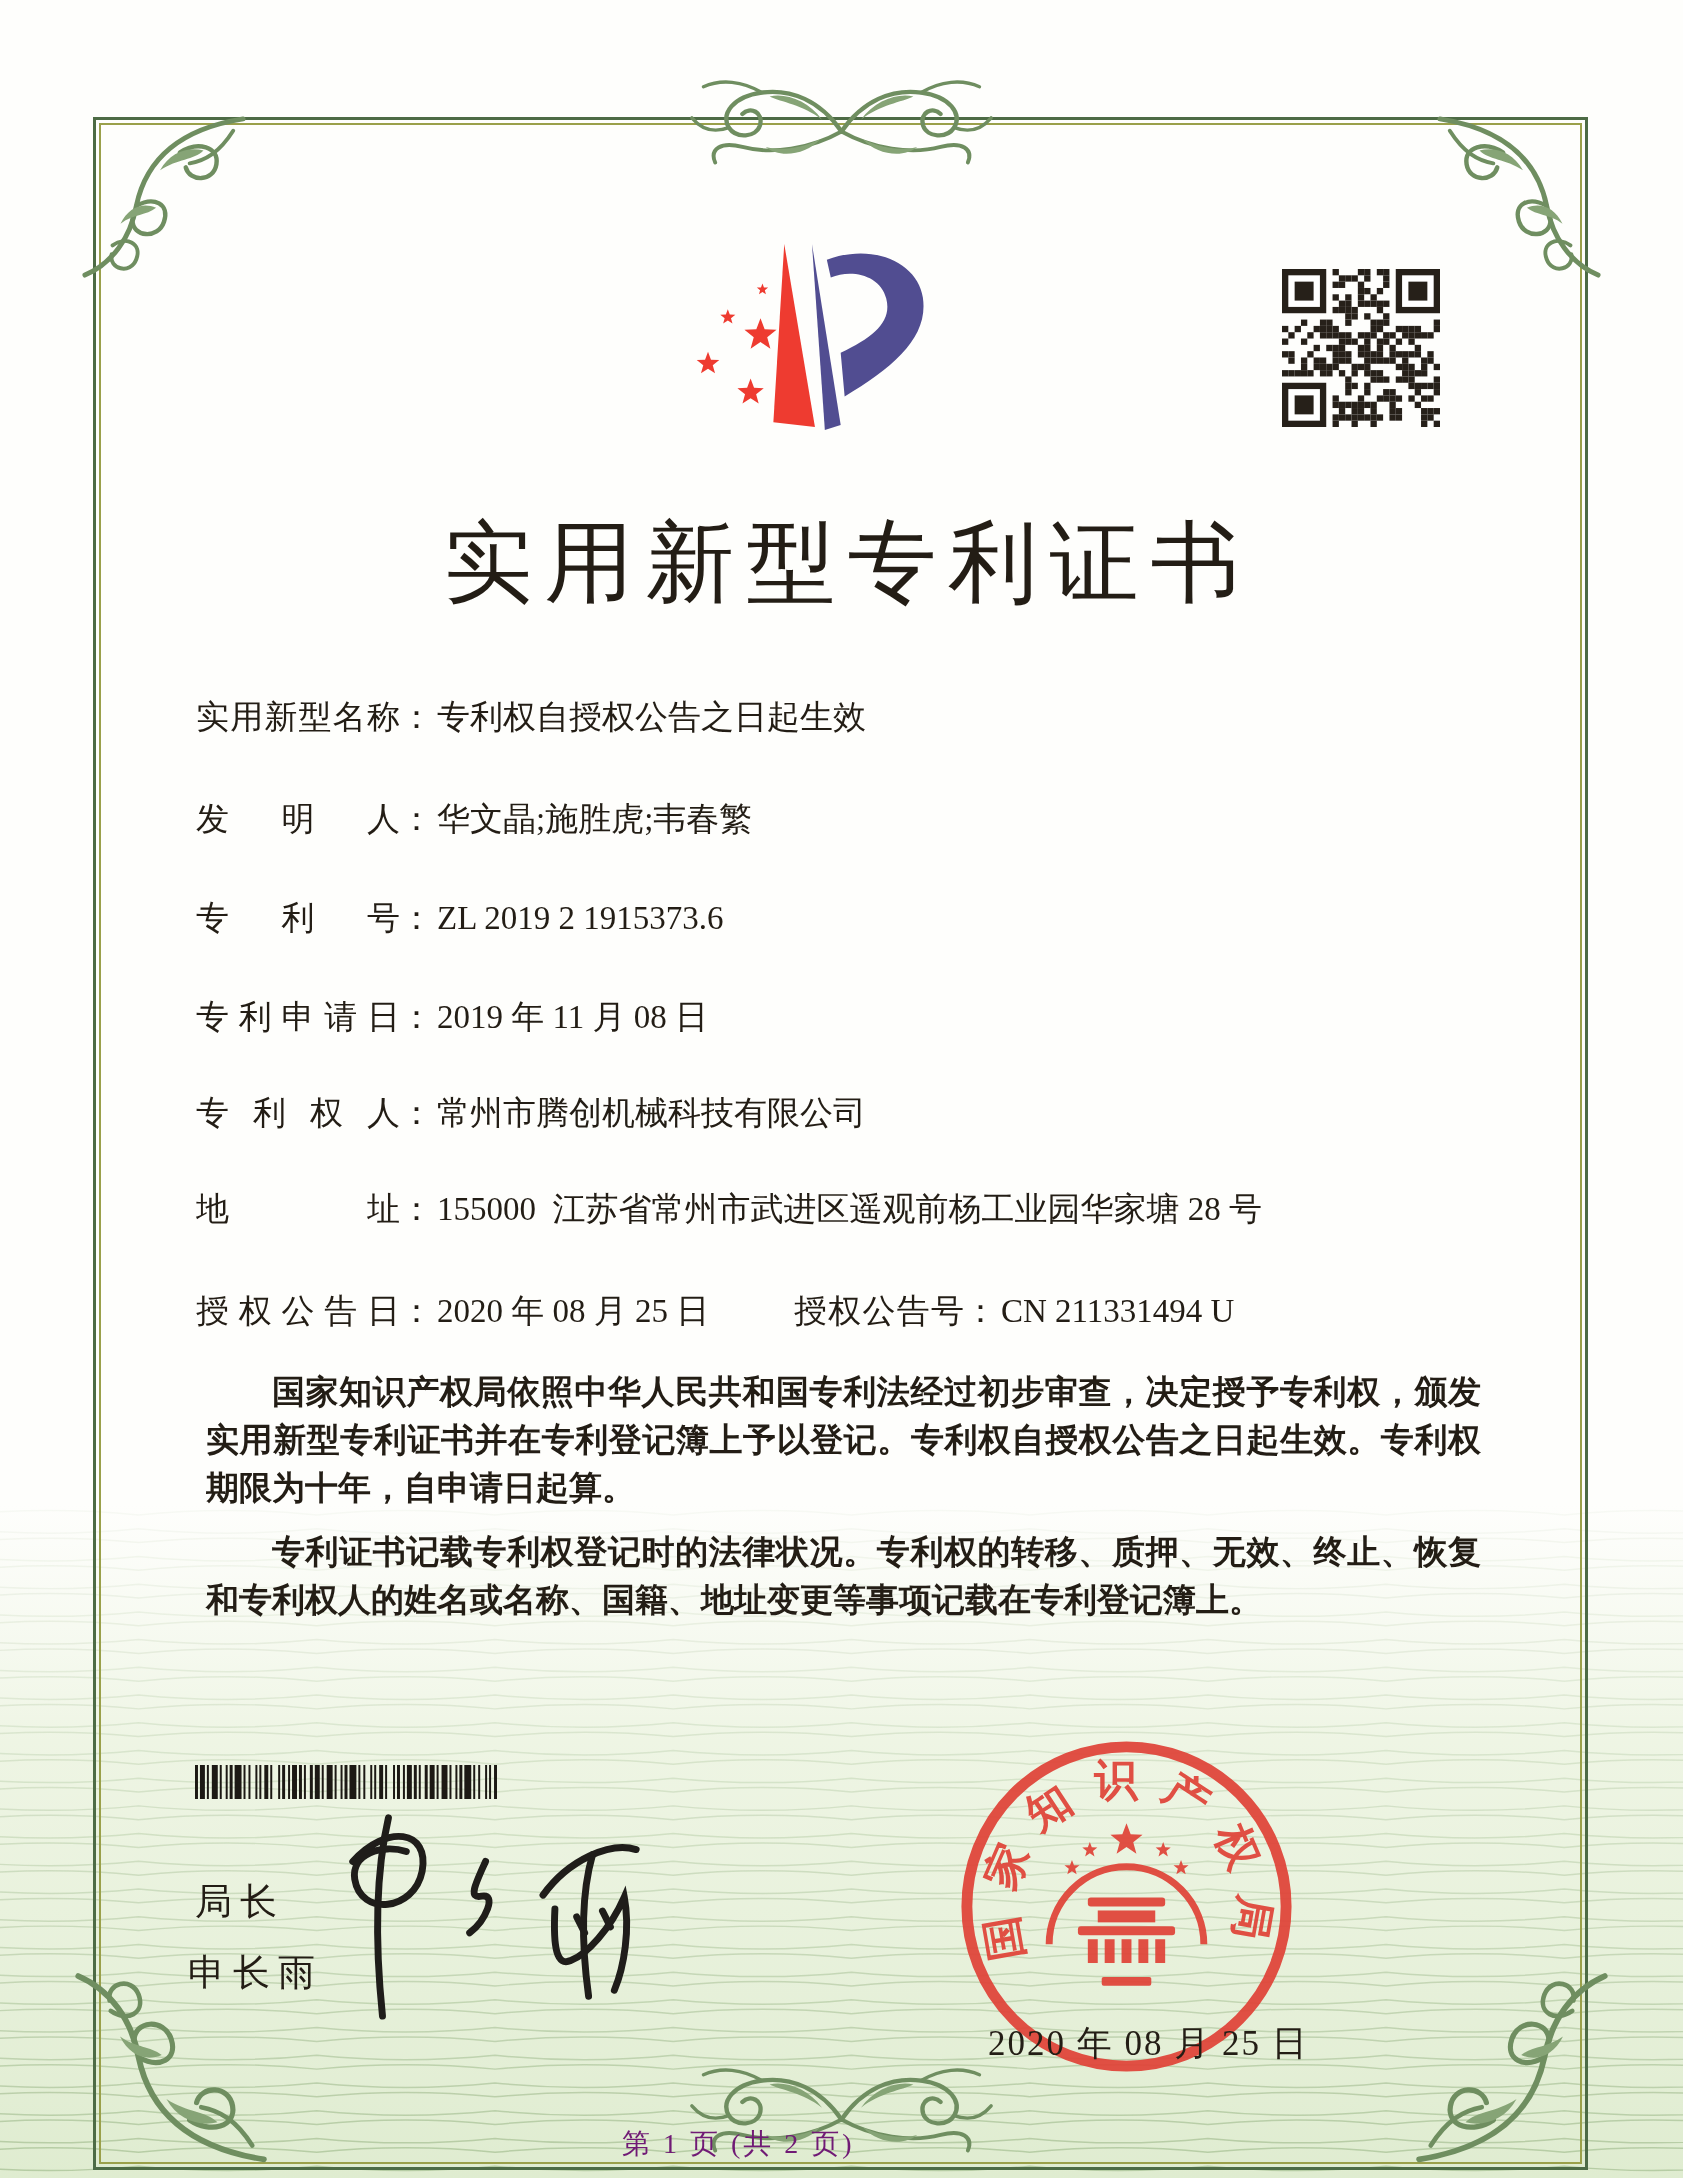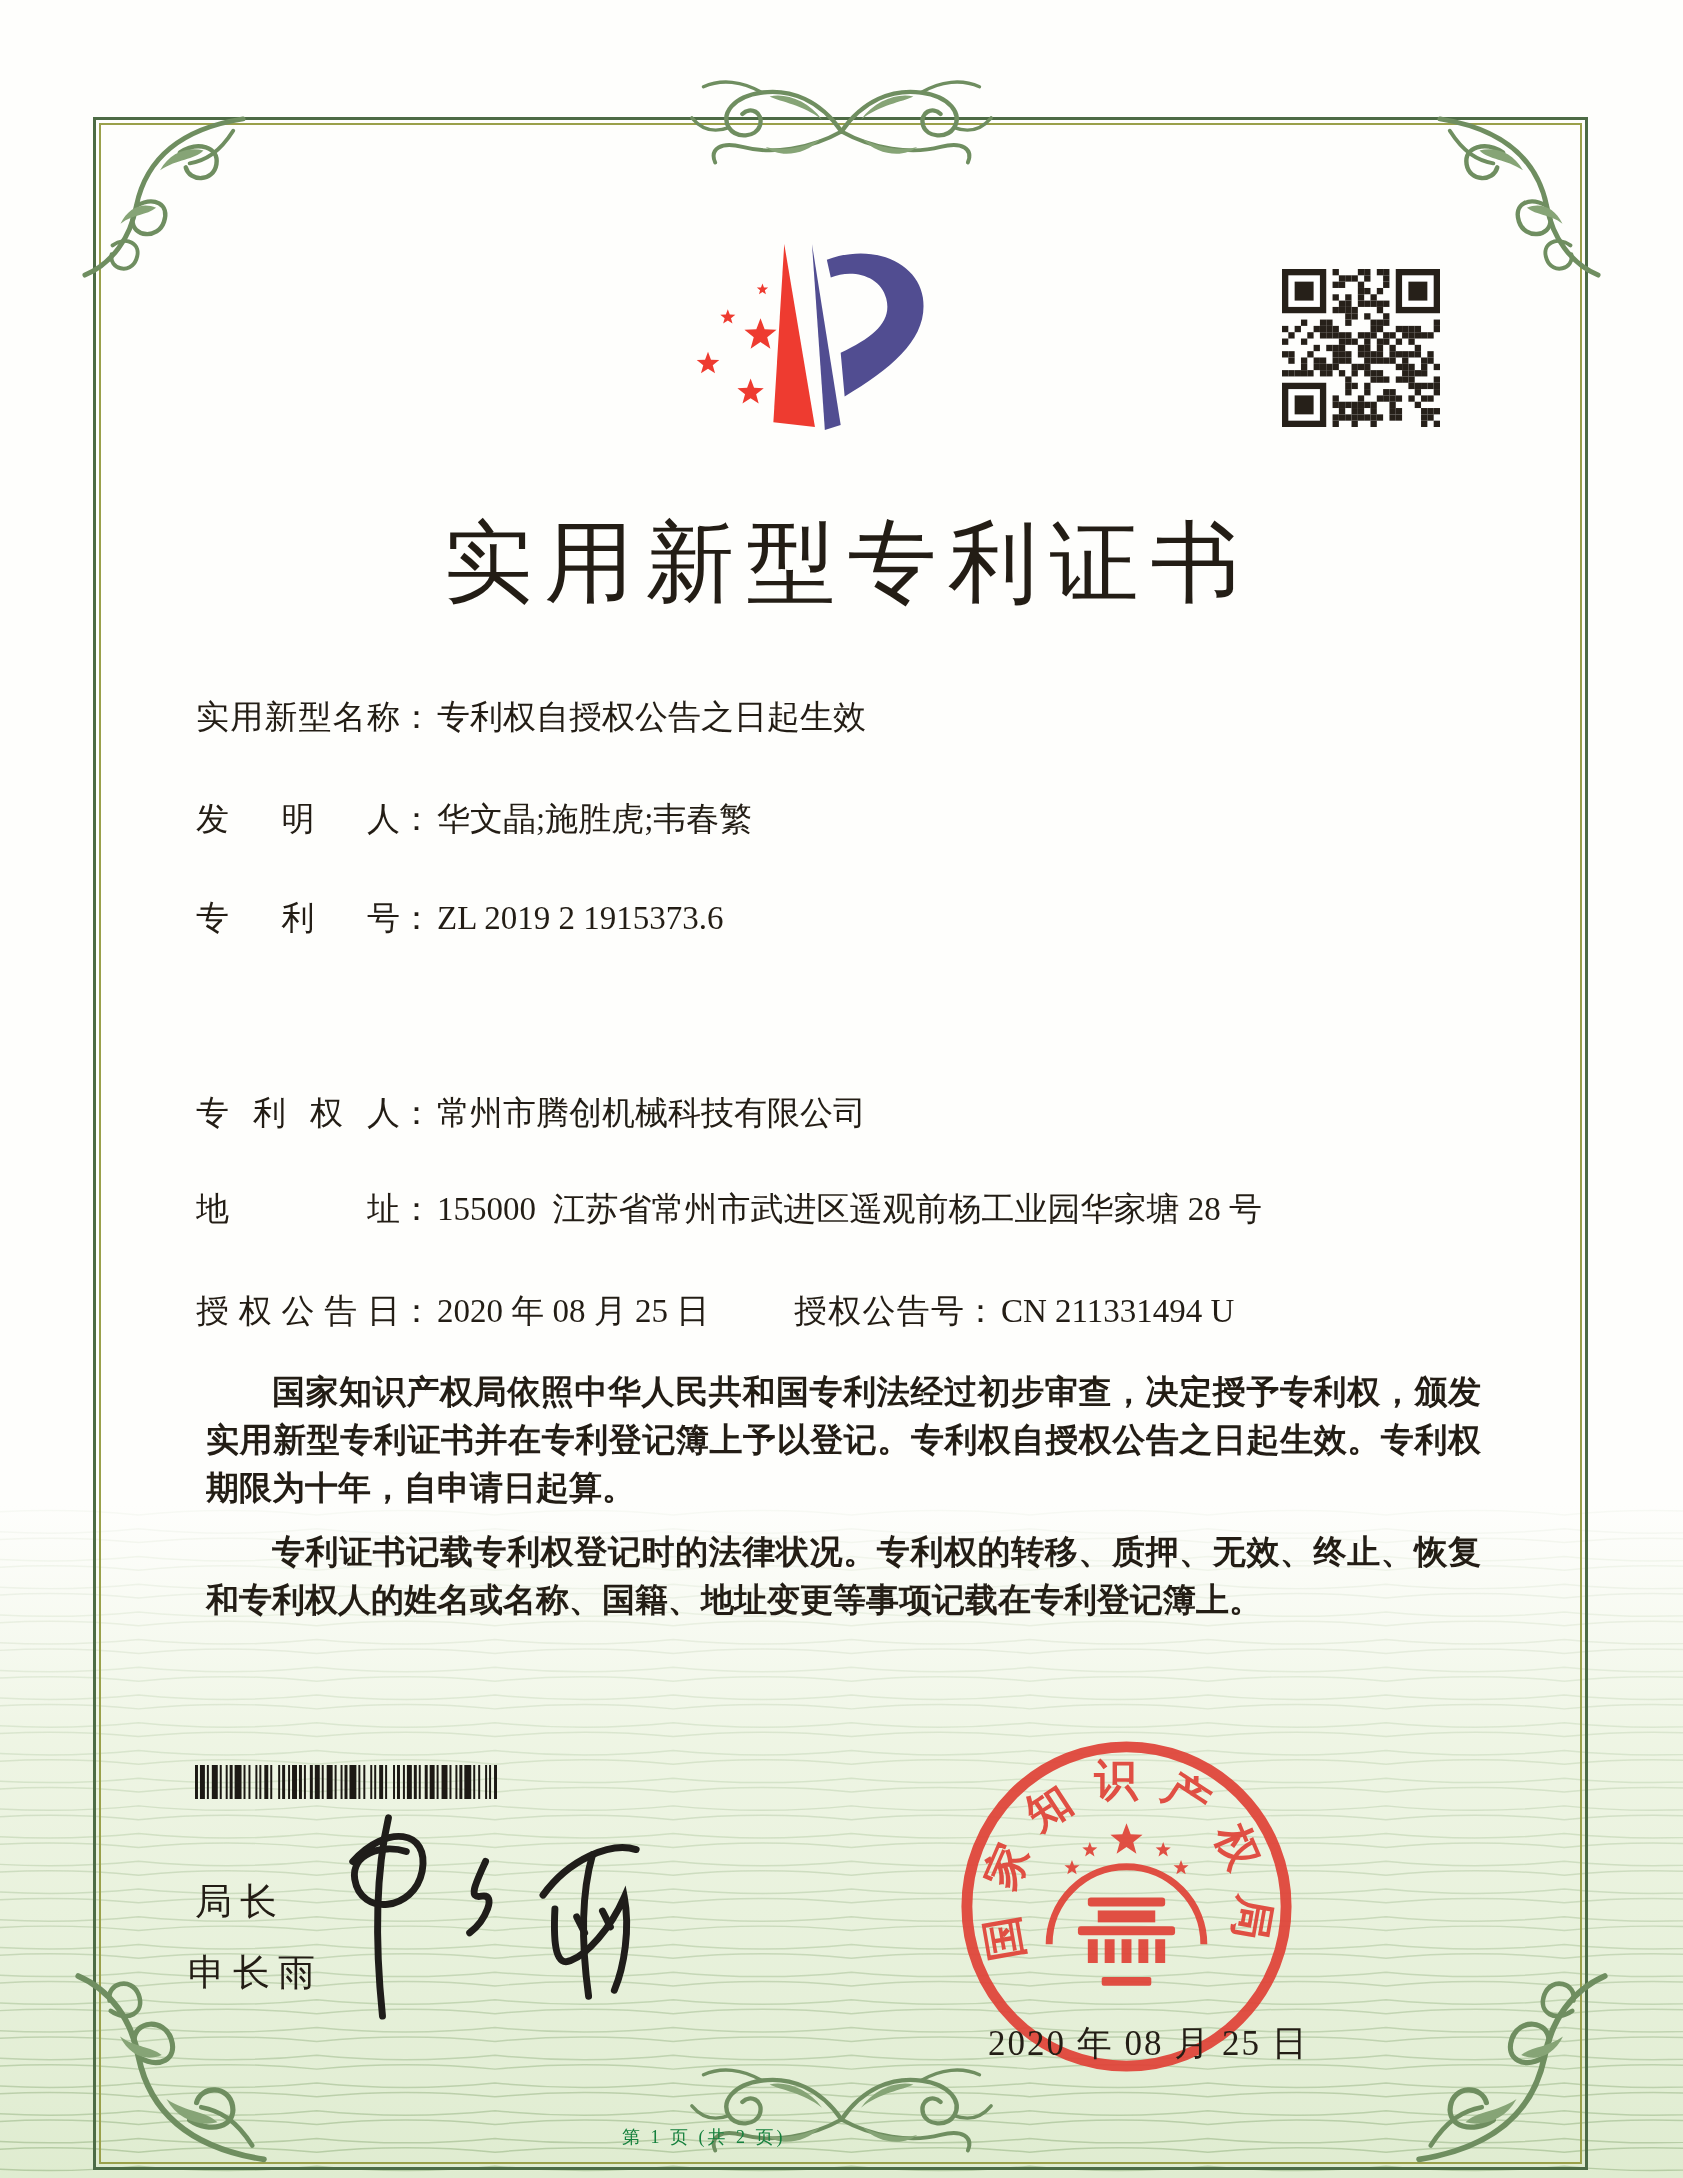--- a/index.html
+++ b/index.html
@@ -45,21 +45,21 @@
   .bodytext{position:absolute;left:190px;width:1307px;top:1352px;z-index:3;
     font-size:33px;line-height:48px;text-align:justify;}
   .bodytext p{margin:16px;text-indent:2em;font-weight:bold;}
   
   #barcode{left:195px;top:1765px;width:302px;height:34px;z-index:3;}
   .director-title{left:195px;top:1877px;font-size:37px;letter-spacing:8px;z-index:3;}
   .director-name{left:188px;top:1948px;font-size:37px;letter-spacing:8px;z-index:3;}
   #signature{left:327px;top:1800px;width:327px;height:223px;z-index:4;}
   #seal{left:953px;top:1733px;width:347px;height:347px;z-index:3;opacity:.93;}
   .seal-date{left:988px;top:2020px;font-size:35px;letter-spacing:2px;z-index:4;}
-  .page-footer{left:622px;top:2125px;font-size:18px;letter-spacing:3px;z-index:4;color:#15803d;}
+  .page-footer{left:622px;top:2125px;font-size:28px;letter-spacing:3px;z-index:4;color:#701a75;}
   .defs-hidden{position:absolute;width:0;height:0;overflow:hidden;}
 </style>
 </head>
 <body>
 
 <svg class="defs-hidden" aria-hidden="true">
   <defs>
     <g id="fl">
       <path d="M168,10 C105,20 70,50 60,98 C54,130 36,156 8,168" fill="none" stroke="#6f8e60" stroke-width="5" stroke-linecap="round"></path>
       <path d="M60,98 C78,88 94,96 88,114 C82,132 56,130 56,112" fill="none" stroke="#6f8e60" stroke-width="4.5" stroke-linecap="round"></path>
@@ -413,20 +413,23 @@
 
   <div class="field-row" style="top:696px">
     <span class="flabel">实用新型名称</span><span class="fcolon">：</span><span class="fvalue">专利权自授权公告之日起生效</span>
   </div>
   <div class="field-row" style="top:798px">
     <span class="flabel">发明人</span><span class="fcolon">：</span><span class="fvalue">华文晶;施胜虎;韦春繁</span>
   </div>
   <div class="field-row" style="top:897px">
     <span class="flabel">专利号</span><span class="fcolon">：</span><span class="fvalue">ZL 2019 2 1915373.6</span>
   </div>
+  <div class="field-row" style="top:996px">
+    <span class="flabel">专利申请日</span><span class="fcolon">：</span><span class="fvalue">2019 年 11 月 08 日</span>
+  </div>
   <div class="field-row" style="top:1092px">
     <span class="flabel">专利权人</span><span class="fcolon">：</span><span class="fvalue">常州市腾创机械科技有限公司</span>
   </div>
   <div class="field-row" style="top:1188px">
     <span class="flabel">地址</span><span class="fcolon">：</span><span class="fvalue">155000  江苏省常州市武进区遥观前杨工业园华家塘 28 号</span>
   </div>
   <div class="field-row" style="top:1290px">
     <span class="flabel">授权公告日</span><span class="fcolon">：</span><span class="fvalue">2020 年 08 月 25 日</span>
     <span class="grant2">
       <span class="flabel">授权公告号</span><span class="fcolon">：</span><span class="fvalue">CN 211331494 U</span>

